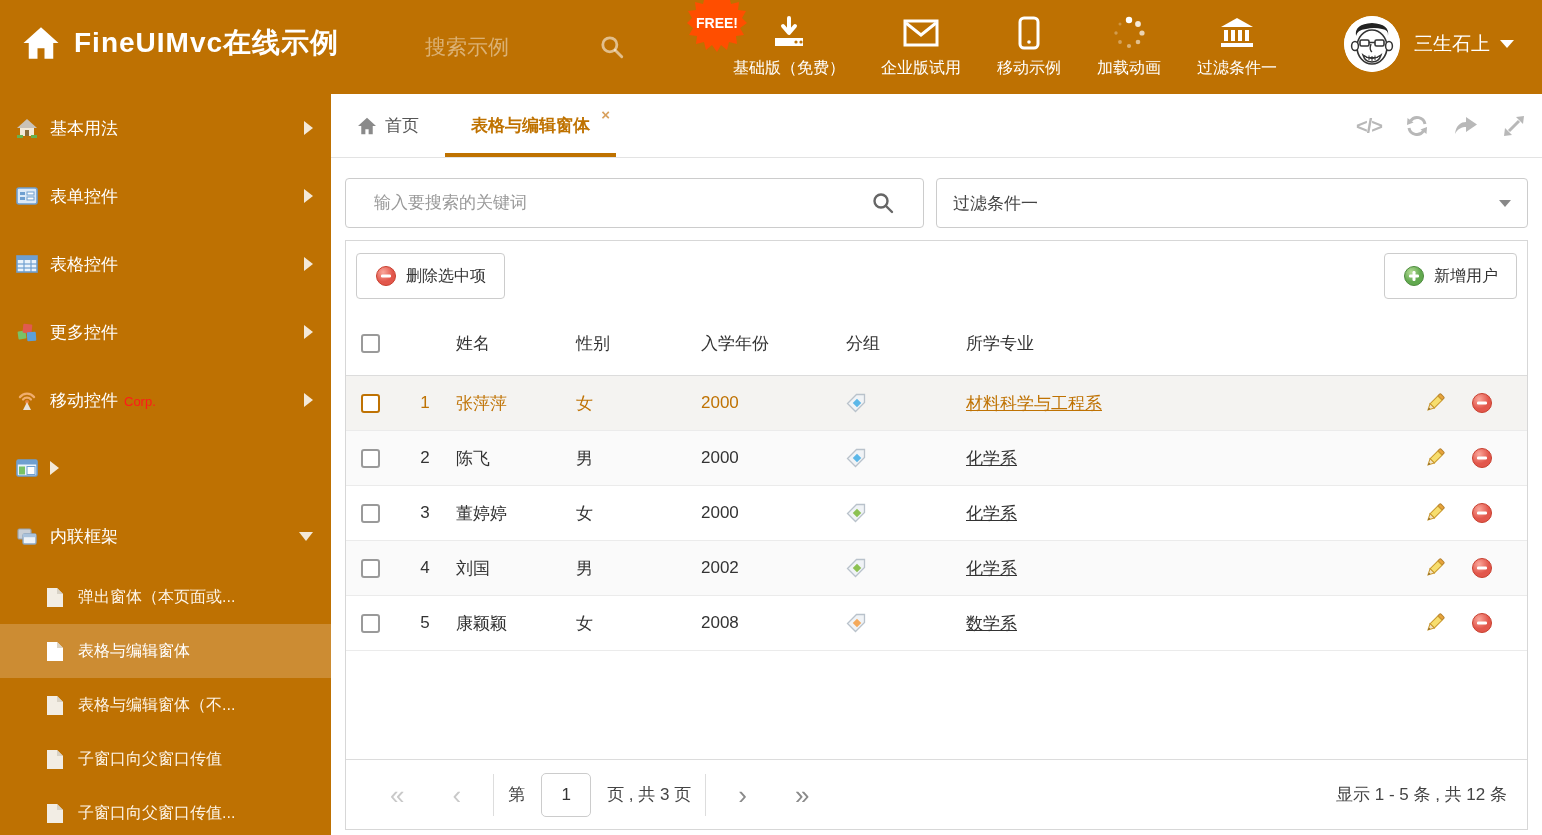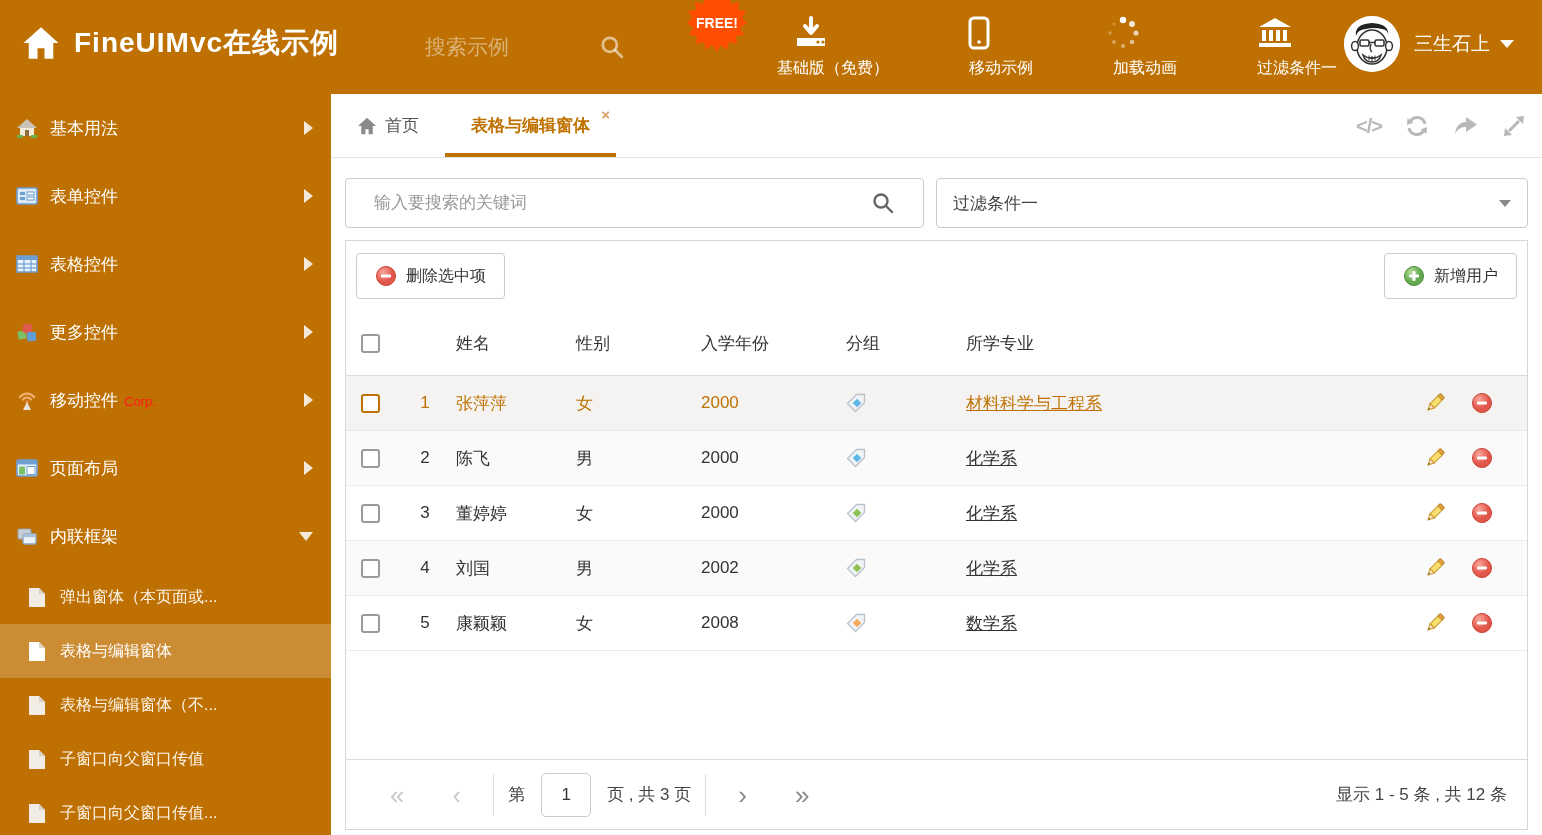--- a/index.html
+++ b/index.html
@@ -16,21 +16,21 @@
   .hdr-search { position:absolute; left:425px; top:28px; width:215px; height:38px;
     display:flex; align-items:center; }
   .hdr-search input { background:transparent; border:none; outline:none;
     color:rgba(255,255,255,.85); font-size:21px; width:160px; }
   .hdr-search input::placeholder { color:rgba(255,255,255,.45); }
   .hdr-search svg { margin-left:14px; }
   .hdr-nav { position:absolute; left:715px; top:0; height:94px; display:flex; align-items:flex-start; }
   .nav-item { position:relative; height:94px; padding:14px 18px 0 18px; text-align:left;
     display:flex; flex-direction:column; align-items:center; cursor:pointer; }
   .nav-item .ic { height:38px; display:flex; align-items:center; justify-content:center; }
-  .nav-item .lb { margin-top:6px; font-size:16px; color:#fff; white-space:nowrap;margin-left:44px; }
+  .nav-item .lb { margin-top:6px; font-size:16px; color:#fff; white-space:nowrap; }
   .free-badge { position:absolute; left:-28px; top:-6px; width:60px; height:58px; z-index:6; }
   .free-badge text { font-weight:bold; }
   .user { position:absolute; right:28px; top:16px; display:flex; align-items:center; cursor:pointer; }
   .avatar { width:56px; height:56px; border-radius:50%; background:#fff; overflow:hidden;
     flex:0 0 auto; }
   .user-name { margin-left:14px; font-size:19px; color:#fff; }
   .caret-down { width:0; height:0; border-left:7px solid transparent; border-right:7px solid transparent;
     border-top:8px solid #fff; margin-left:10px; }
 
   
@@ -38,21 +38,21 @@
     background:#BE7102; overflow:hidden; }
   .side-item { height:68px; display:flex; align-items:center; padding:0 18px 0 16px;
     color:#fff; cursor:pointer; position:relative; }
   .side-item .sic { width:22px; height:22px; margin-right:12px; flex:0 0 auto; }
   .side-item .slb { font-size:17px; flex:1; }
   .tri-right { width:0; height:0; border-top:7px solid transparent; border-bottom:7px solid transparent;
     border-left:9px solid #f4e9d8; }
   .tri-down { width:0; height:0; border-left:7px solid transparent; border-right:7px solid transparent;
     border-top:9px solid #f4e9d8; }
   .corp { color:#ff1a1a; font-size:13px; margin-left:6px; }
-  .sub-item { height:54px; display:flex; align-items:center; padding-left:28px; color:#fdf4e7;
+  .sub-item { height:54px; display:flex; align-items:center; padding-left:46px; color:#fdf4e7;
     cursor:pointer; }
   .sub-item .fic { width:18px; height:21px; margin-right:14px; flex:0 0 auto; }
   .sub-item .slb { font-size:16px; }
   .sub-item.selected { background:#CC8C33; color:#fff; }
 
   
   .content { position:absolute; left:331px; top:94px; width:1211px; height:741px; background:#fff; }
   .tabbar { position:relative; height:64px; border-bottom:1px solid #e3e3e3; display:flex; align-items:stretch; }
   .tab { display:flex; align-items:center; padding:8px 26px; font-size:17px; color:#555; cursor:pointer; position:relative; }
   .tab .thome { margin-right:8px; }
@@ -141,20 +141,29 @@
             <path d="M18 2 v14 M12 10 l6 7 6-7" stroke="#fff" stroke-width="4" fill="none" stroke-linecap="round" stroke-linejoin="round"></path>
             <path d="M4 22 h28 v8 h-28 Z" fill="#fff"></path>
             <circle cx="25" cy="26" r="1.6" fill="#BE7102"></circle>
               <circle cx="30" cy="26" r="1.6" fill="#BE7102"></circle>
           </svg>
         </span>
         <span class="lb">基础版（免费）</span>
       </div>
       <div class="nav-item">
         <span class="ic">
+          <svg width="36" height="28" viewBox="0 0 36 28">
+            <rect x="2" y="2" width="32" height="24" fill="none" stroke="#fff" stroke-width="3"></rect>
+            <path d="M3 4 L18 16 L33 4" fill="none" stroke="#fff" stroke-width="3"></path>
+          </svg>
+        </span>
+        <span class="lb">企业版试用</span>
+      </div>
+      <div class="nav-item">
+        <span class="ic">
           <svg width="22" height="34" viewBox="0 0 22 34">
             <rect x="2" y="2" width="18" height="30" rx="4" fill="none" stroke="#fff" stroke-width="3"></rect>
             <circle cx="11" cy="26" r="1.8" fill="#fff"></circle>
           </svg>
         </span>
         <span class="lb">移动示例</span>
       </div>
       <div class="nav-item">
         <span class="ic">
           <svg width="34" height="34" viewBox="0 0 34 34">
@@ -269,21 +278,20 @@
       <span class="tri-right"></span>
     </div>
 
     <div class="side-item">
       <svg class="sic" viewBox="0 0 22 22">
         <rect x="1" y="3" width="20" height="16" rx="1.5" fill="#eaf2fb" stroke="#6f9fd0" stroke-width="1.6"></rect>
         <rect x="1" y="3" width="20" height="4.5" fill="#6f9fd0"></rect>
         <rect x="3" y="9.5" width="6" height="8" fill="#79c267"></rect>
         <rect x="11" y="9.5" width="8" height="8" fill="#fff" stroke="#6f9fd0"></rect>
       </svg>
-      <span class="slb">页面布局</span>
       <span class="tri-right"></span>
     </div>
 
     <div class="side-item">
       <svg class="sic" viewBox="0 0 22 22">
         <rect x="2" y="4" width="13" height="10" rx="1.5" fill="#c9cfd6" stroke="#9aa3ad" stroke-width="1.2"></rect>
         <rect x="7" y="9" width="13" height="10" rx="1.5" fill="#eef3f8" stroke="#8fa8c2" stroke-width="1.4"></rect>
         <rect x="7" y="9" width="13" height="3.2" fill="#a9c2dc"></rect>
       </svg>
       <span class="slb">内联框架</span>

